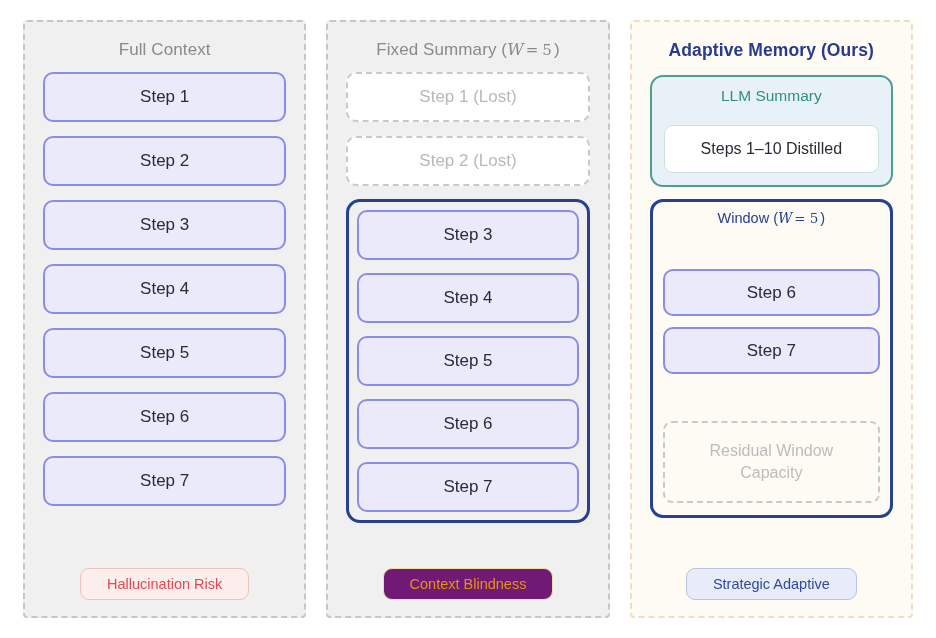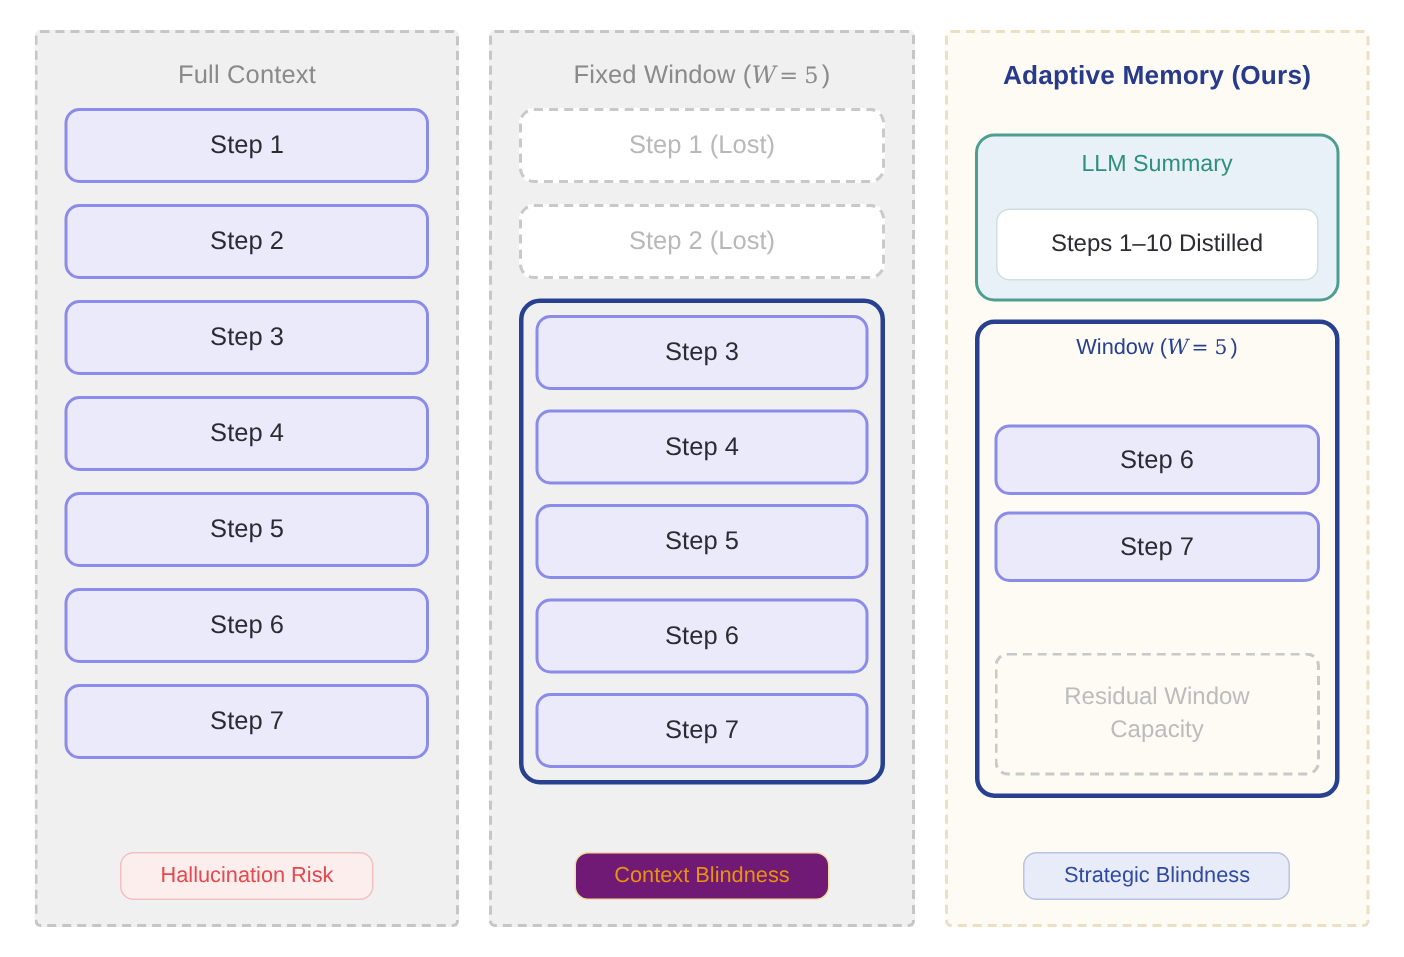--- a/index.html
+++ b/index.html
@@ -51,21 +51,21 @@
     color: #8a8a8a;
     letter-spacing: 0.1px;
     margin: 4px 0 12px 0;
     text-align: center;
     white-space: nowrap;
   }
   .panel-title.accent {
     color: #283a8c;
     font-weight: bold;
     font-size: 17.5px;
-    margin-bottom: 28px;
+    margin-bottom: 14px;
   }
   .mathvar {
     font-family: "DejaVu Serif", "Liberation Serif", serif;
     font-style: italic;
     font-size: 16px;
   }
   .matheq {
     font-family: "DejaVu Serif", "Liberation Serif", serif;
     font-style: normal;
     font-size: 15px;
@@ -225,21 +225,21 @@
       <div class="step">Step 7</div>
     </div>
 
     <div class="spacer"></div>
 
     <div class="badge badge-red">Hallucination Risk</div>
   </div>
 
   <div class="panel panel-grey">
     <div class="panel-title">
-      <span>Fixed Window (</span><span class="mathvar">W</span><span class="matheq">=</span><span class="matheq">5</span><span>)</span>
+      <span>Fixed Summary (</span><span class="mathvar">W</span><span class="matheq">=</span><span class="matheq">5</span><span>)</span>
     </div>
 
     <div class="steps-stack">
       <div class="step lost">Step 1 (Lost)</div>
       <div class="step lost">Step 2 (Lost)</div>
     </div>
 
     <div style="height:13px"></div>
 
     <div class="window-frame">
@@ -276,16 +276,16 @@
       </div>
 
       <div class="residual">
         <span>Residual Window</span>
         <span>Capacity</span>
       </div>
     </div>
 
     <div class="spacer"></div>
 
-    <div class="badge badge-blue">Strategic Blindness</div>
+    <div class="badge badge-blue">Strategic Adaptive</div>
   </div>
 
 </div>
 
 </body></html>

